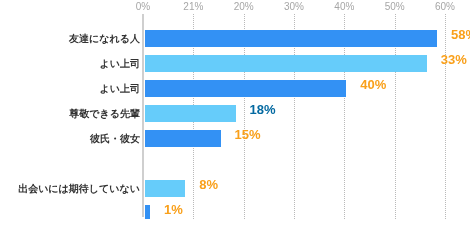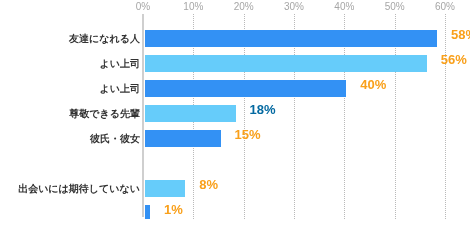--- a/index.html
+++ b/index.html
@@ -35,21 +35,21 @@
              font-size:13px;font-weight:bold;color:#f9a01b;
              white-space:nowrap;padding-left:14px;}
 </style>
 </head>
 <body>
 
 <div id="chart-root">
 
   <div class="axis-top">
       <span class="tick-label" style="left: 143px; color: rgb(166, 166, 166);">0%</span>
-      <span class="tick-label" style="left: 193.333px; color: rgb(166, 166, 166);">10%</span>
+      <span class="tick-label" style="left: 193.333px; color: rgb(166, 166, 166);">21%</span>
       <span class="tick-label" style="left: 243.667px; color: rgb(166, 166, 166);">20%</span>
       <span class="tick-label" style="left: 294px; color: rgb(166, 166, 166);">30%</span>
       <span class="tick-label" style="left: 344.333px; color: rgb(166, 166, 166);">40%</span>
       <span class="tick-label" style="left: 394.667px; color: rgb(166, 166, 166);">50%</span>
       <span class="tick-label" style="left: 445px; color: rgb(166, 166, 166);">60%</span>
     </div>
 
   <div class="grid-layer">
       <div class="axis-zero" style="left: 142px; background: rgb(207, 207, 207);"></div>
       <div class="gridline" style="left: 193.333px; border-left-color: rgb(185, 185, 185);"></div>
@@ -66,21 +66,21 @@
         <div class="bar-wrap" style="width: 291.933px;">
           <div class="bar" style="background: rgb(51, 145, 244);"></div>
         </div>
         <div class="val-label" style="left: 436.933px; color: rgb(249, 160, 27);">58%</div>
       </div>
       <div class="row" style="top: 37px;">
         <div class="cat-label" style="color: rgb(51, 51, 51);">よい上司</div>
         <div class="bar-wrap" style="width: 281.867px;">
           <div class="bar" style="background: rgb(102, 204, 250);"></div>
         </div>
-        <div class="val-label" style="left: 426.867px; color: rgb(249, 160, 27);">56%</div>
+        <div class="val-label" style="left: 426.867px; color: rgb(249, 160, 27);">33%</div>
       </div>
       <div class="row" style="top: 62px;">
         <div class="cat-label" style="color: rgb(51, 51, 51);">よい上司</div>
         <div class="bar-wrap" style="width: 201.333px;">
           <div class="bar" style="background: rgb(51, 145, 244);"></div>
         </div>
         <div class="val-label" style="left: 346.333px; color: rgb(249, 160, 27);">40%</div>
       </div>
       <div class="row" style="top: 87px; text-decoration: underline;">
         <div class="cat-label" style="color: rgb(51, 51, 51);">尊敬できる先輩</div>

